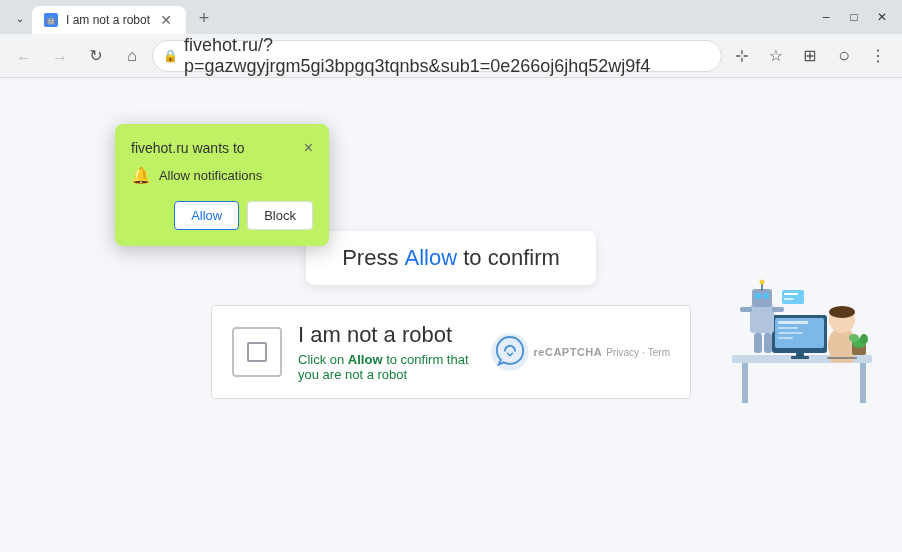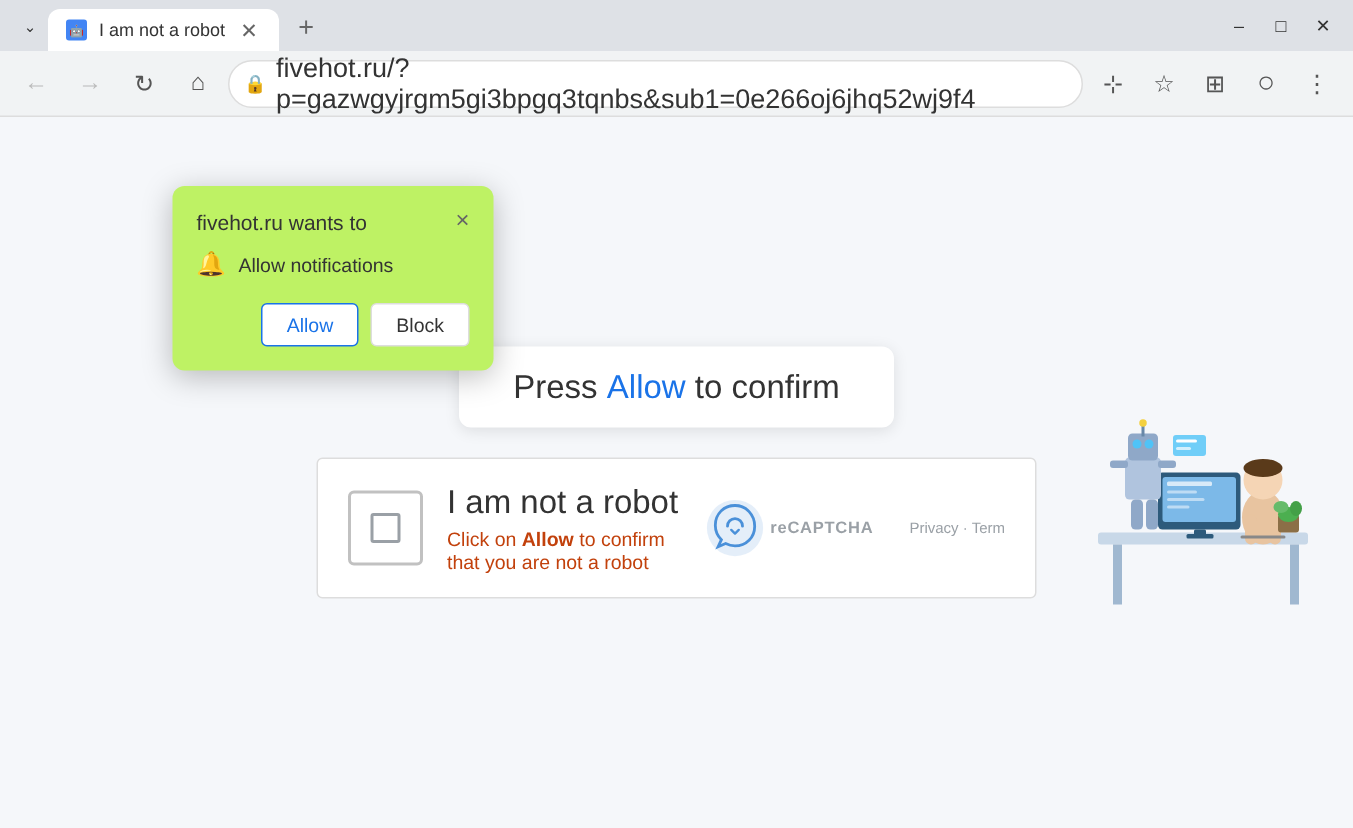--- a/index.html
+++ b/index.html
@@ -276,21 +276,21 @@
       flex: 1;
     }
     .recaptcha-title {
       font-size: 22px;
       color: #333;
       font-weight: 500;
       margin-bottom: 4px;
     }
     .recaptcha-subtitle {
       font-size: 13px;
-      color: #c2410c;
+      color: #15803d;
     }
     .recaptcha-subtitle .allow-word {
       font-weight: 600;
     }
     .recaptcha-logo-area {
       display: flex;
       flex-direction: row;
       align-items: center;
       gap: 4px;
       flex-shrink: 0;
@@ -301,21 +301,20 @@
     }
     .recaptcha-label {
       font-size: 11px;
       color: #9aa0a6;
       font-weight: 600;
       letter-spacing: 0.5px;
     }
     .recaptcha-links {
       font-size: 10px;
       color: #9aa0a6;
-      margin-left: 20px;
     }
     .recaptcha-links a {
       color: #9aa0a6;
       text-decoration: none;
     }
 
     
     .illustration {
       position: absolute;
       right: 20px;

